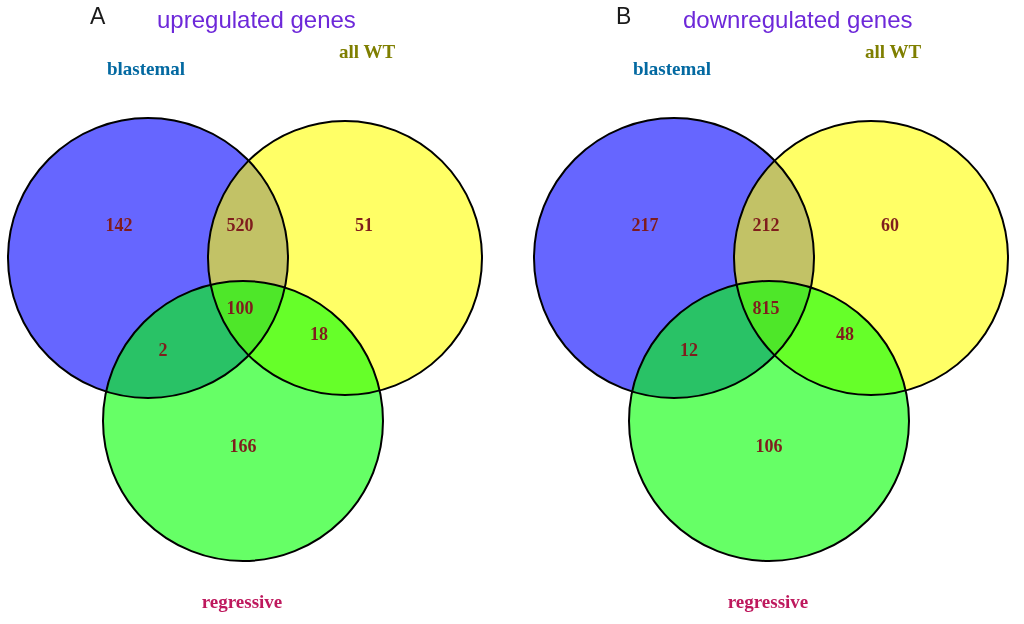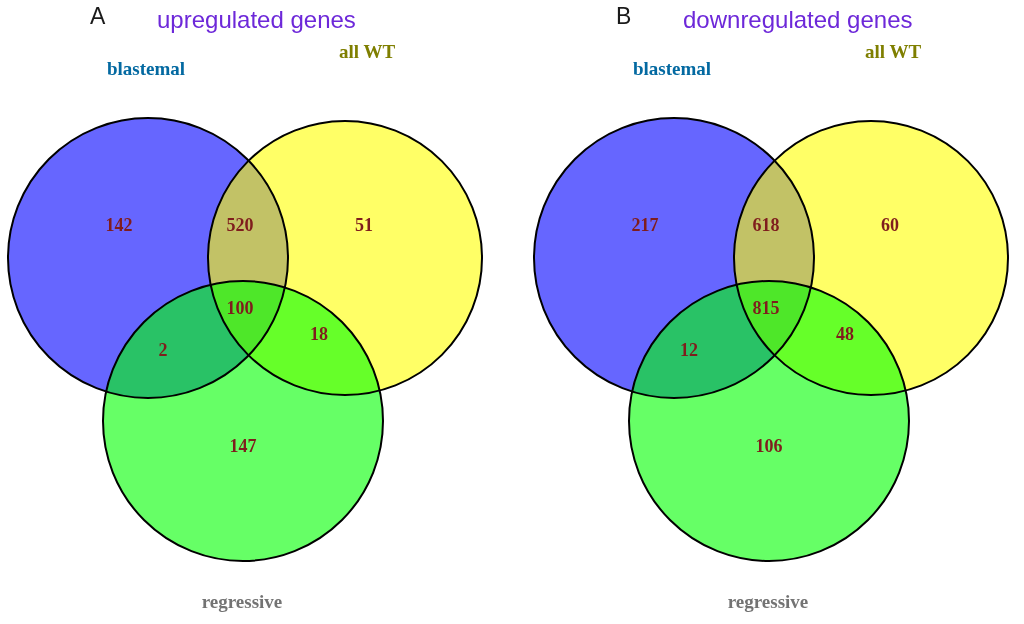--- a/index.html
+++ b/index.html
@@ -54,21 +54,21 @@
   .set-label {
     position: absolute;
     width: 140px;
     text-align: center;
     font-family: "Liberation Serif", serif;
     font-weight: bold;
     font-size: 19px;
   }
   .label-blastemal { left: 76px; top: 58px; color: #0369a1; text-align: center; }
   .label-allwt     { left: 297px; top: 41px; color: #7f7f00; }
-  .label-regressive{ left: 172px; top: 591px; color: #737373; }
+  .label-regressive{ left: 172px; top: 591px; color: #be185d; }
 
   .count {
     position: absolute;
     width: 80px;
     text-align: center;
     font-family: "Liberation Serif", serif;
     font-weight: bold;
     font-size: 18px;
     color: #7f1d1d;
   }
@@ -106,21 +106,21 @@
       <div class="set-label label-blastemal">blastemal</div>
       <div class="set-label label-allwt">all WT</div>
       <div class="set-label label-regressive">regressive</div>
 
       <div class="count c-left">142</div>
       <div class="count c-topmid">520</div>
       <div class="count c-right">51</div>
       <div class="count c-center">100</div>
       <div class="count c-botleft">2</div>
       <div class="count c-botright">18</div>
-      <div class="count c-bottom">147</div>
+      <div class="count c-bottom">166</div>
     </div>
   </div>
 
   <div class="panel panel-b">
     <div class="inner">
       <div class="panel-letter">B</div>
       <div class="panel-title">downregulated genes</div>
 
       <svg class="venn-svg" width="512" height="624" viewBox="0 0 512 624">
         <g>
@@ -133,21 +133,21 @@
           <circle cx="345" cy="258" r="137" stroke="#000000"></circle>
           <circle cx="243" cy="421" r="140" stroke="#000000"></circle>
         </g>
       </svg>
 
       <div class="set-label label-blastemal">blastemal</div>
       <div class="set-label label-allwt">all WT</div>
       <div class="set-label label-regressive">regressive</div>
 
       <div class="count c-left">217</div>
-      <div class="count c-topmid">618</div>
+      <div class="count c-topmid">212</div>
       <div class="count c-right">60</div>
       <div class="count c-center">815</div>
       <div class="count c-botleft">12</div>
       <div class="count c-botright">48</div>
       <div class="count c-bottom">106</div>
     </div>
   </div>
 
 </div>
 

